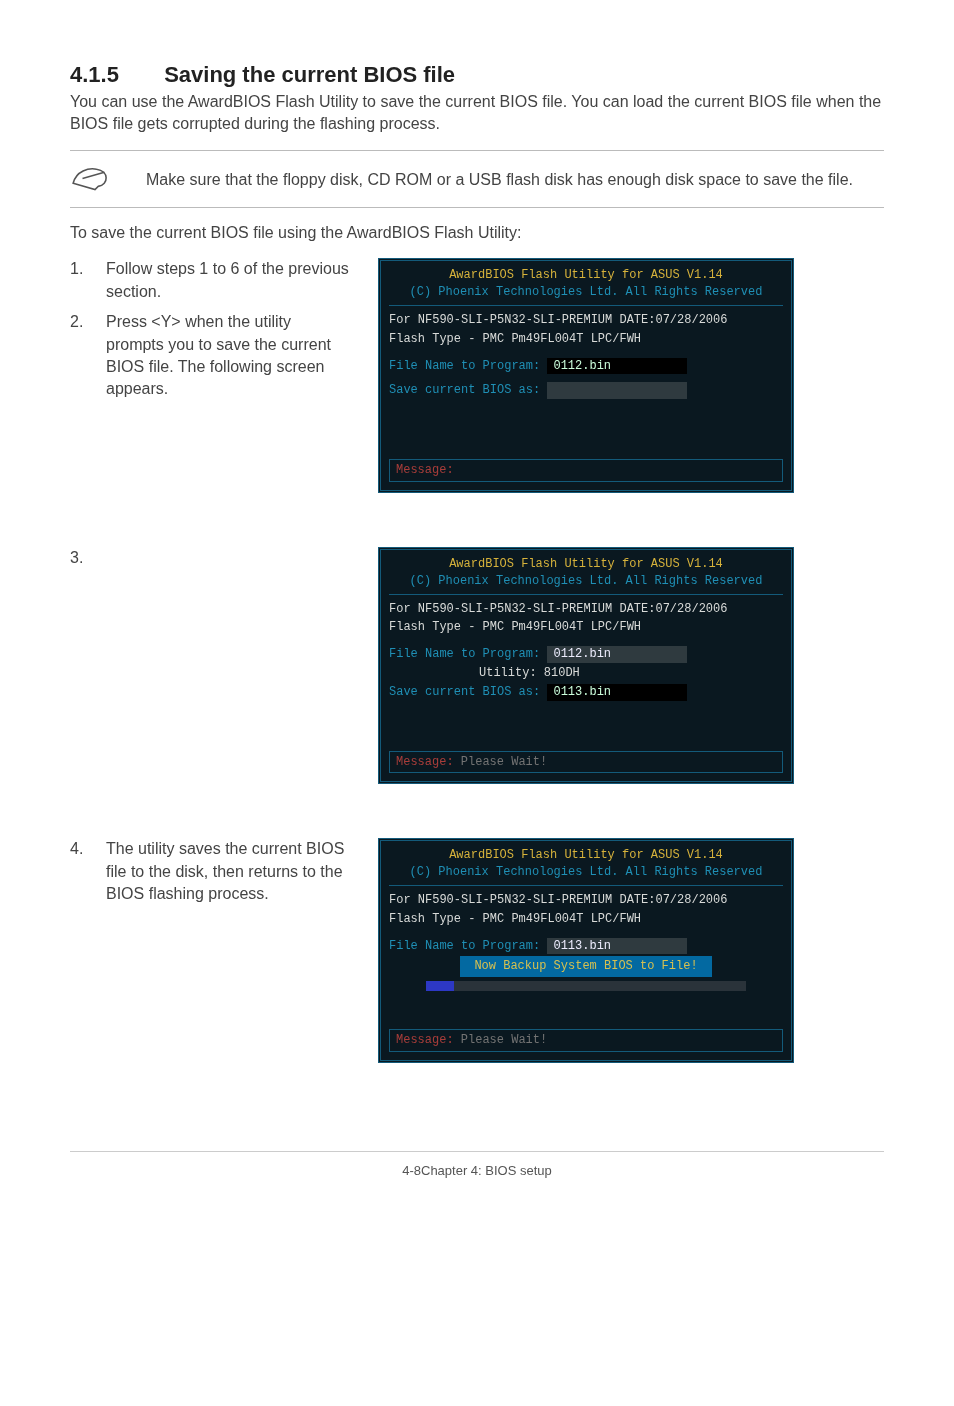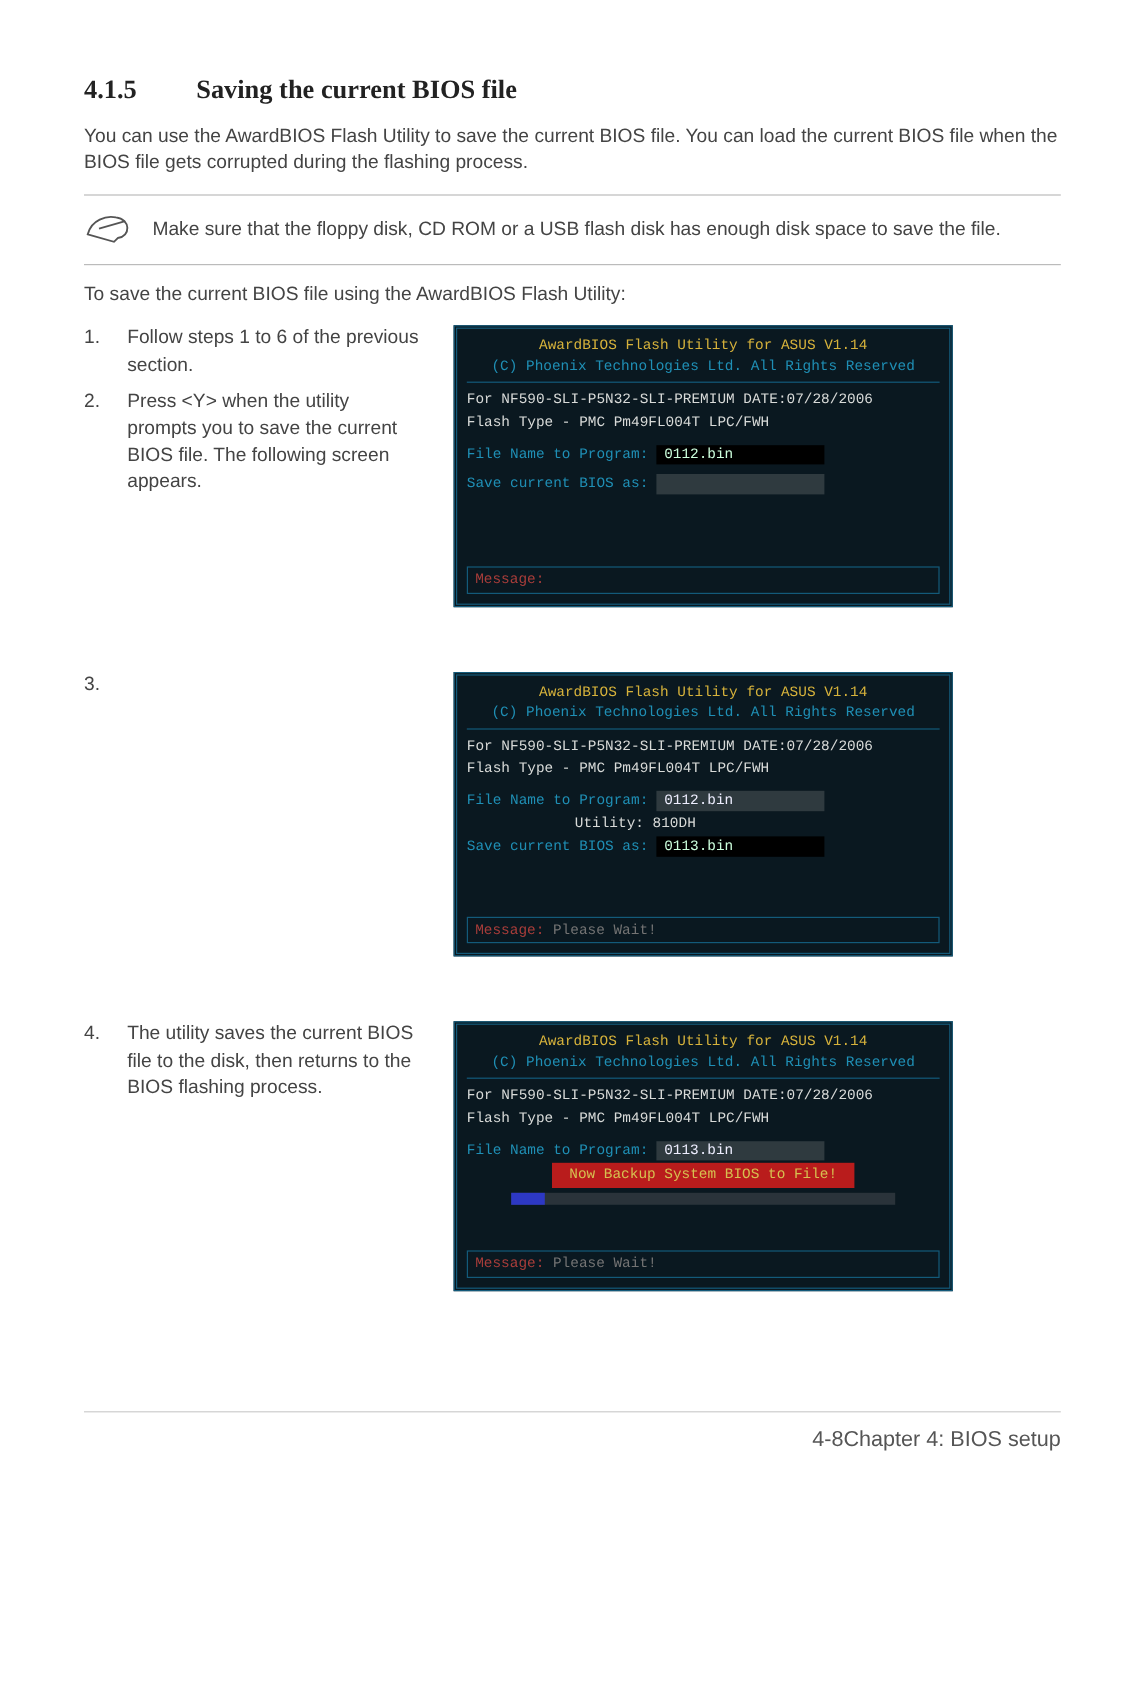--- a/index.html
+++ b/index.html
@@ -10,27 +10,26 @@
     width: 954px;
     margin: 0 auto;
     padding: 60px 70px 30px 70px;
     font-size: 16px;
     line-height: 1.4;
   }
   h2 {
     font-size: 22px;
     font-weight: bold;
     color: #222;
-    margin-bottom: 12px;
-    font-family: Liberation Serif, serif;
+    margin-bottom: 0;
   }
   h2 .secno { display:inline-block; width:88px; }
   .para { color:#444; margin-bottom: 14px; }
   .note-hr { border:0; border-top:1px solid #bbb; margin: 6px 0; }
-  .note-row { display:flex; align-items:center; gap:7px; padding:4px 0 2px 0; }
+  .note-row { display:flex; align-items:center; gap:26px; padding:4px 0 2px 0; }
   .note-icon { width:50px; flex:0 0 50px; }
   .note-text { color:#444; }
   .steps-area { display:flex; gap:28px; margin-top:14px; }
   .steps-col { width:280px; flex:0 0 280px; }
   ol.steps { list-style:none; color:#444; }
   ol.steps li { display:flex; margin-bottom:8px; }
   ol.steps .num { width:36px; flex:0 0 36px; }
   .bios-col { flex:1; }
   .bios-box {
     background:#0a1820;
@@ -46,24 +45,24 @@
   .bios-box .copy-line { color:#1f8fb5; text-align:center; margin-bottom:4px;}
   .bios-box .hr { border-top:1px solid #135a7a; margin:2px 0 6px 0; }
   .bios-box .line-white { color:#d8dad8; }
   .bios-box .line-cyan { color:#1f8fb5; }
   .bios-box .field-box { display:inline-block; background:#000; color:#cfd; padding:0 6px; min-width:140px;}
   .bios-box .field-box.light { background:#2f3a3f; color:#eef; }
   .bios-box .msg-row { border:1px solid #135a7a; padding:2px 6px; margin-top:18px; }
   .bios-box .msg-label { color:#a83d3a; }
   .bios-box .msg-text { color:#737373; }
   .bios-box .row { margin:2px 0; }
-  .bios-box .backup-box { display:inline-block; background:#b91c1c; color:#d6c050; padding:2px 14px; text-align:center; }
+  .bios-box .backup-box { display:inline-block; background:#0369a1; color:#d6c050; padding:2px 14px; text-align:center; }
   .bios-box .progress-track { height:10px; background:#2a333a; width:320px; margin:4px auto 0 auto; position:relative; }
   .bios-box .progress-fill { height:10px; background:#2d38c4; width:28px; }
-  .footer { display:flex; justify-content:flex-end; color:#555; font-size:18px; margin-top:60px; padding-top:10px; border-top:1px solid #ccc;}
+  .footer { display:flex; justify-content:center; color:#555; font-size:13px; margin-top:48px; padding-top:10px; border-top:1px solid #ccc;}
 </style>
 </head>
 <body>
 
 <h2>
   <span class="secno">4.1.5</span>
   <span>Saving the current BIOS file</span>
 </h2>
 
 <p class="para">You can use the AwardBIOS Flash Utility to save the current BIOS file. You can load the current BIOS file when the BIOS file gets corrupted during the flashing process.</p>

